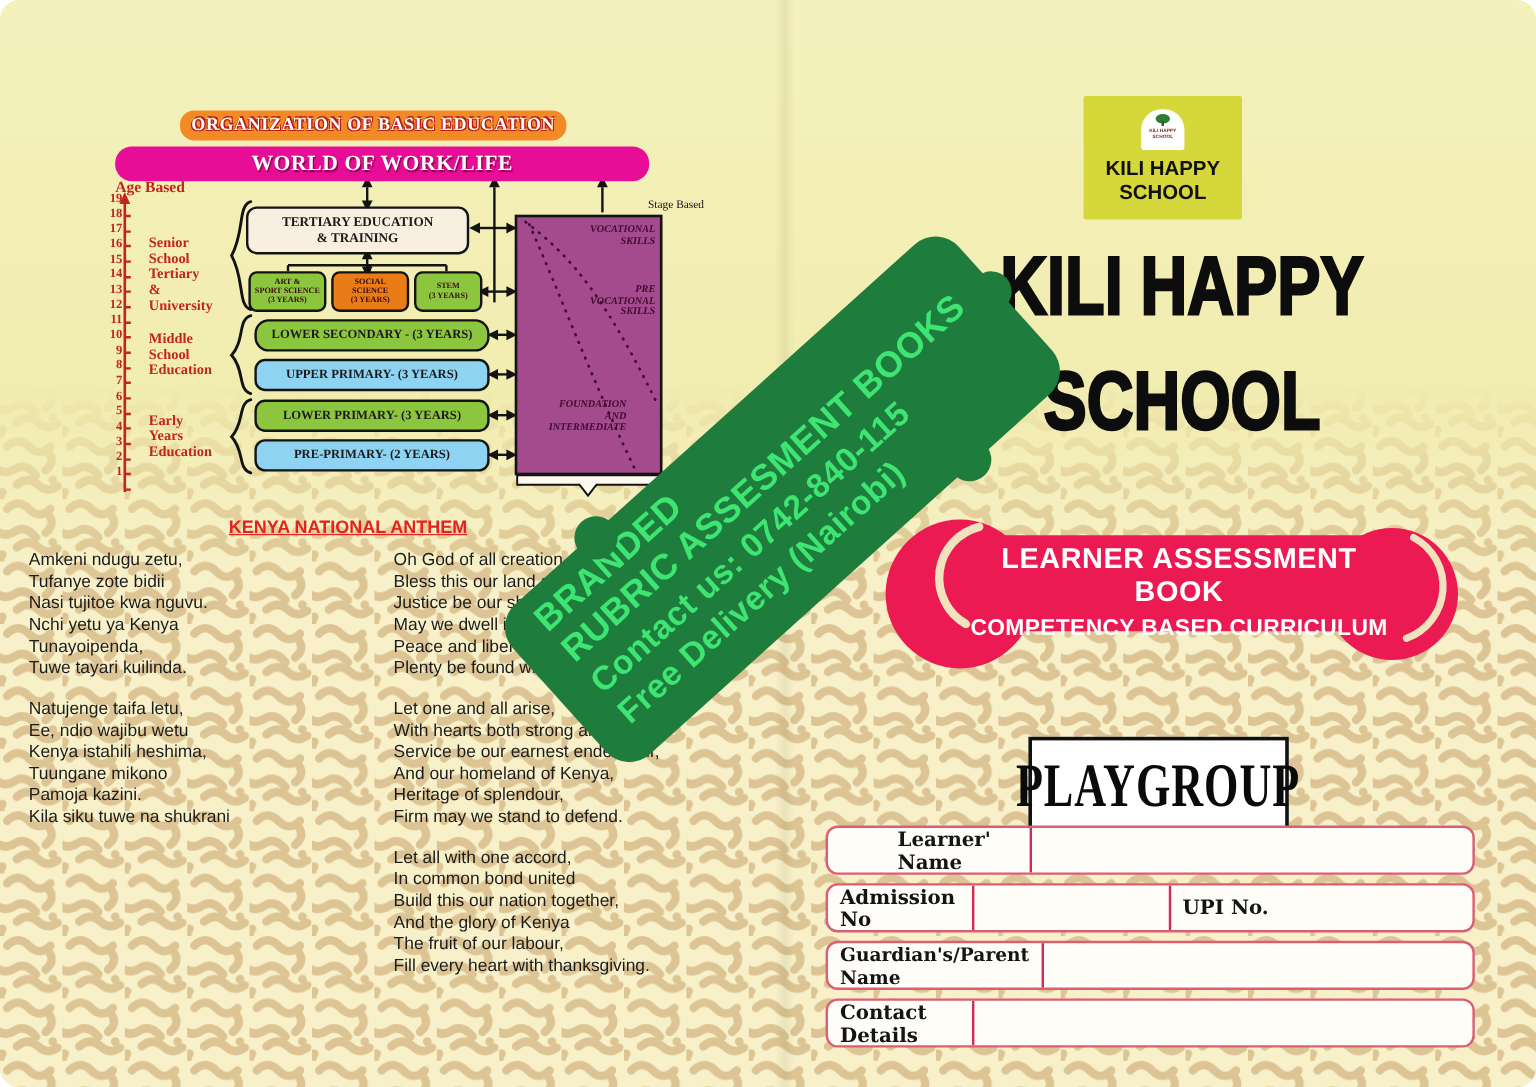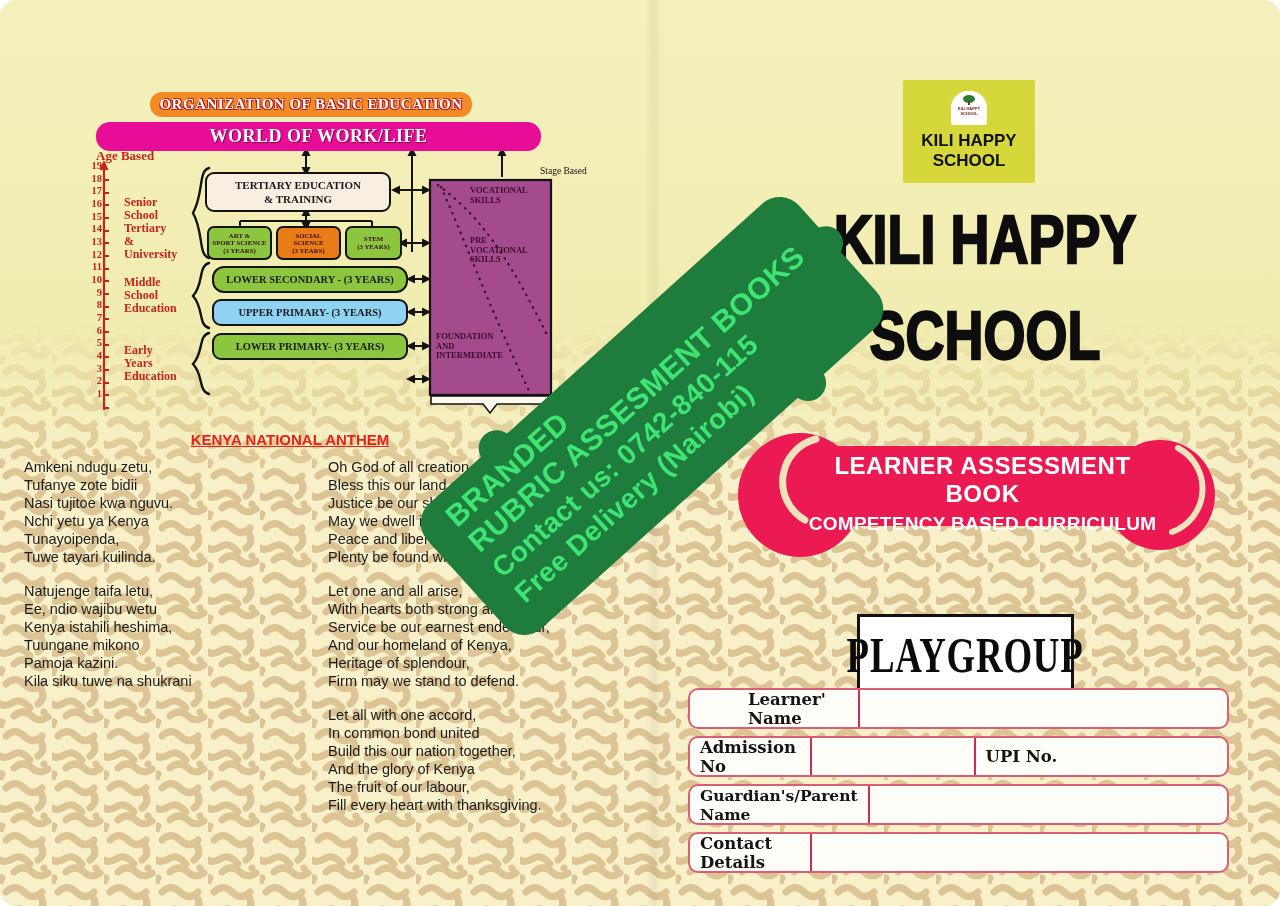--- a/index.html
+++ b/index.html
@@ -24,21 +24,21 @@
   .ages{left:76px;top:160px;width:26px;text-align:right;font-size:10.5px;line-height:12.67px;}
   .grp{font-size:12px;line-height:13px;}
   .box{z-index:2;display:flex;align-items:center;justify-content:center;text-align:center;
        font-family:"Liberation Serif",serif;font-weight:bold;color:#1a1a1a;
        border:2.5px solid #131313;border-radius:9px;box-sizing:border-box;}
   .tert{left:205px;top:172px;width:186px;height:40px;background:#f8efe0;font-size:11px;line-height:14px;}
   .path{top:226px;height:34px;font-size:6.8px;line-height:7.6px;color:#3a0d0d;border-width:2px;border-radius:7px;}
   .lvl{left:212px;width:196px;height:27px;font-size:10.5px;}
   .green{background:#8cc63f;} .orangebx{background:#e97c17;} .blue{background:#8ed4f2;}
   .purptxt{z-index:2;color:#3f0a2e;font-family:"Liberation Serif",serif;font-weight:bold;
-           font-size:8.5px;line-height:9.6px;text-align:left;}
+           font-size:8.5px;line-height:9.6px;text-align:right;font-style:italic;}
   .stage{z-index:2;left:492px;top:166px;font-size:9.5px;font-weight:normal;color:#111;
          font-family:"Liberation Serif",serif;margin-left:48px;}
   
   .anthem-title{z-index:2;left:160px;top:431px;width:260px;text-align:center;color:#e3231d;
                 font-weight:bold;font-size:15px;text-decoration:underline;}
   .verse{font-size:14.5px;line-height:18px;color:#1c1c1c;margin-bottom:16px;}
   .col{z-index:2;}
   
   .sticker{z-index:5;left:402px;top:332px;width:500px;height:168px;background:#1e7c3c;
            border-radius:26px;transform:rotate(-42deg);padding:10px 0 0 30px;box-sizing:border-box;}
@@ -216,20 +216,21 @@
 (3 YEARS)</div>
   <div class="abs box path orangebx ml" style="left:276px;width:65px;">SOCIAL
 SCIENCE
 (3 YEARS)</div>
   <div class="abs box path green ml" style="left:345px;width:57px;">STEM
 (3 YEARS)</div>
 
   <div class="abs box lvl green" style="top:266px;border-radius:12px;">LOWER SECONDARY - (3 YEARS)</div>
   <div class="abs box lvl blue" style="top:299px;">UPPER PRIMARY- (3 YEARS)</div>
   <div class="abs box lvl green" style="top:333px;">LOWER PRIMARY- (3 YEARS)</div>
+  <div class="abs box lvl blue" style="top:366px;">PRE-PRIMARY- (2 YEARS)</div>
 
   <div class="abs stage">Stage Based</div>
   <div class="abs purptxt ml" style="left:470px;top:186px;width:76px;">VOCATIONAL
 SKILLS</div>
   <div class="abs purptxt ml" style="left:470px;top:236px;width:76px;">PRE
 VOCATIONAL
 SKILLS</div>
   <div class="abs purptxt ml" style="left:436px;top:332px;width:86px;">FOUNDATION
 AND
 INTERMEDIATE</div>

